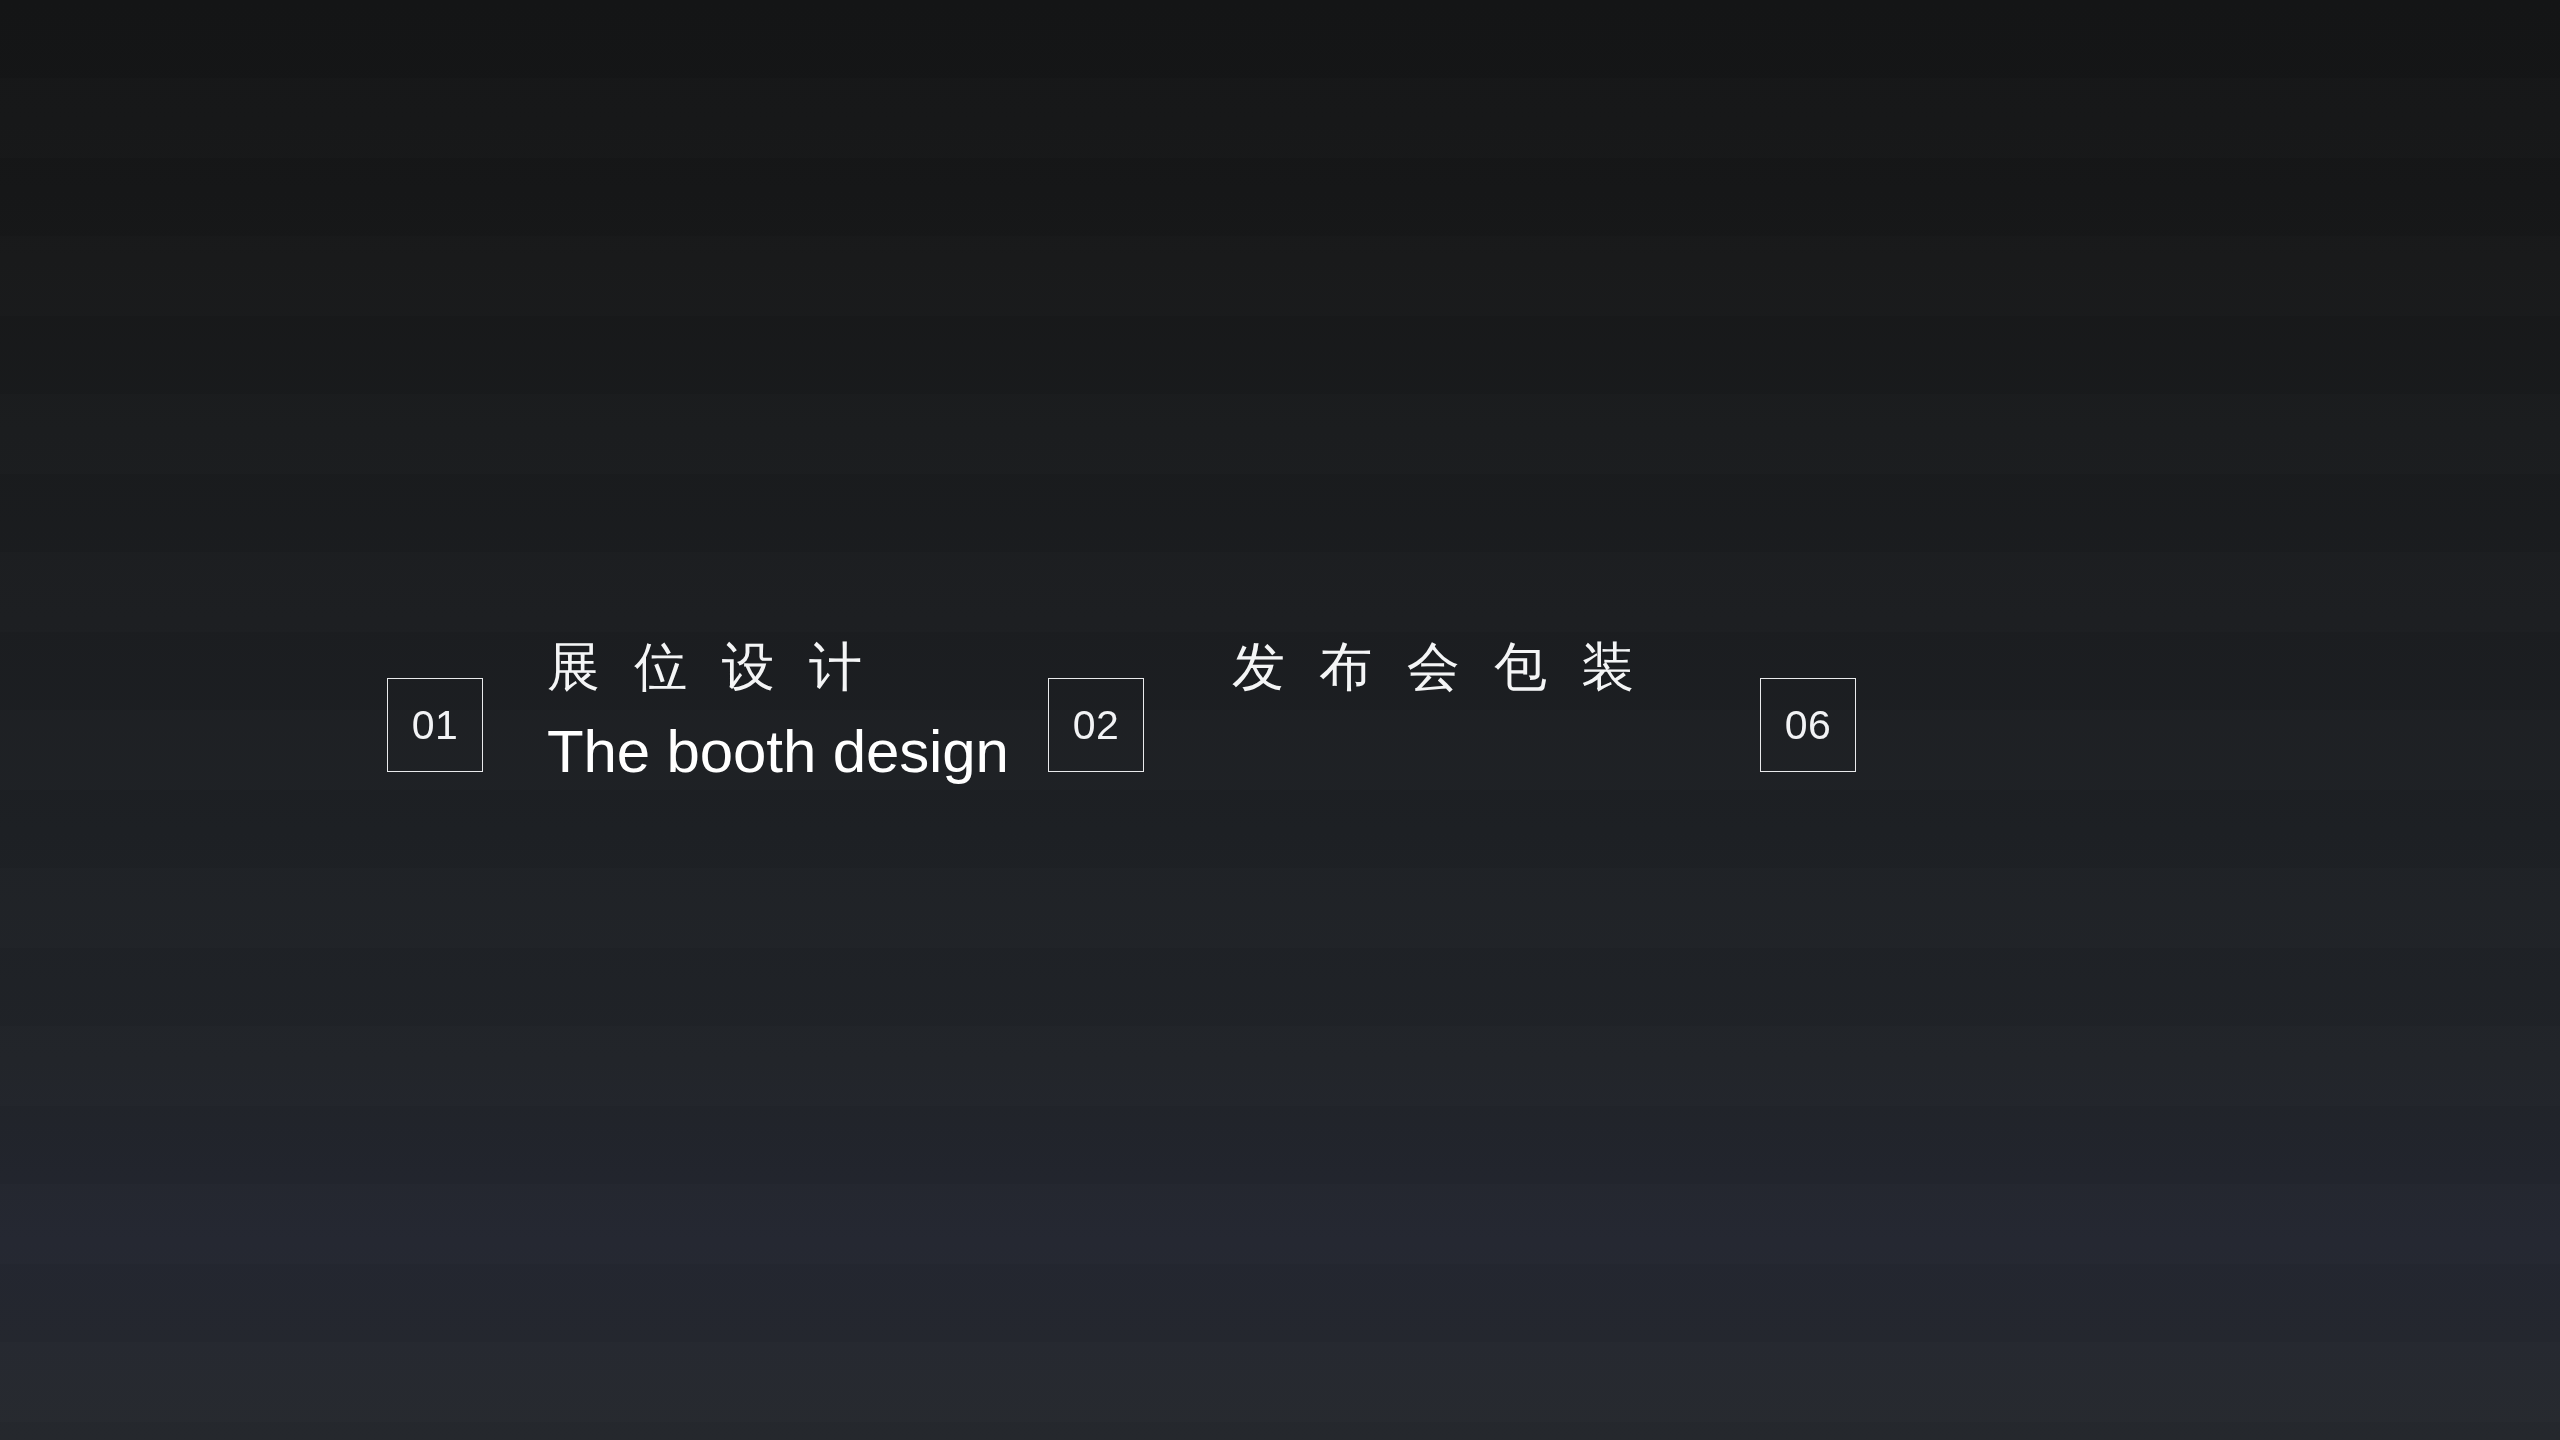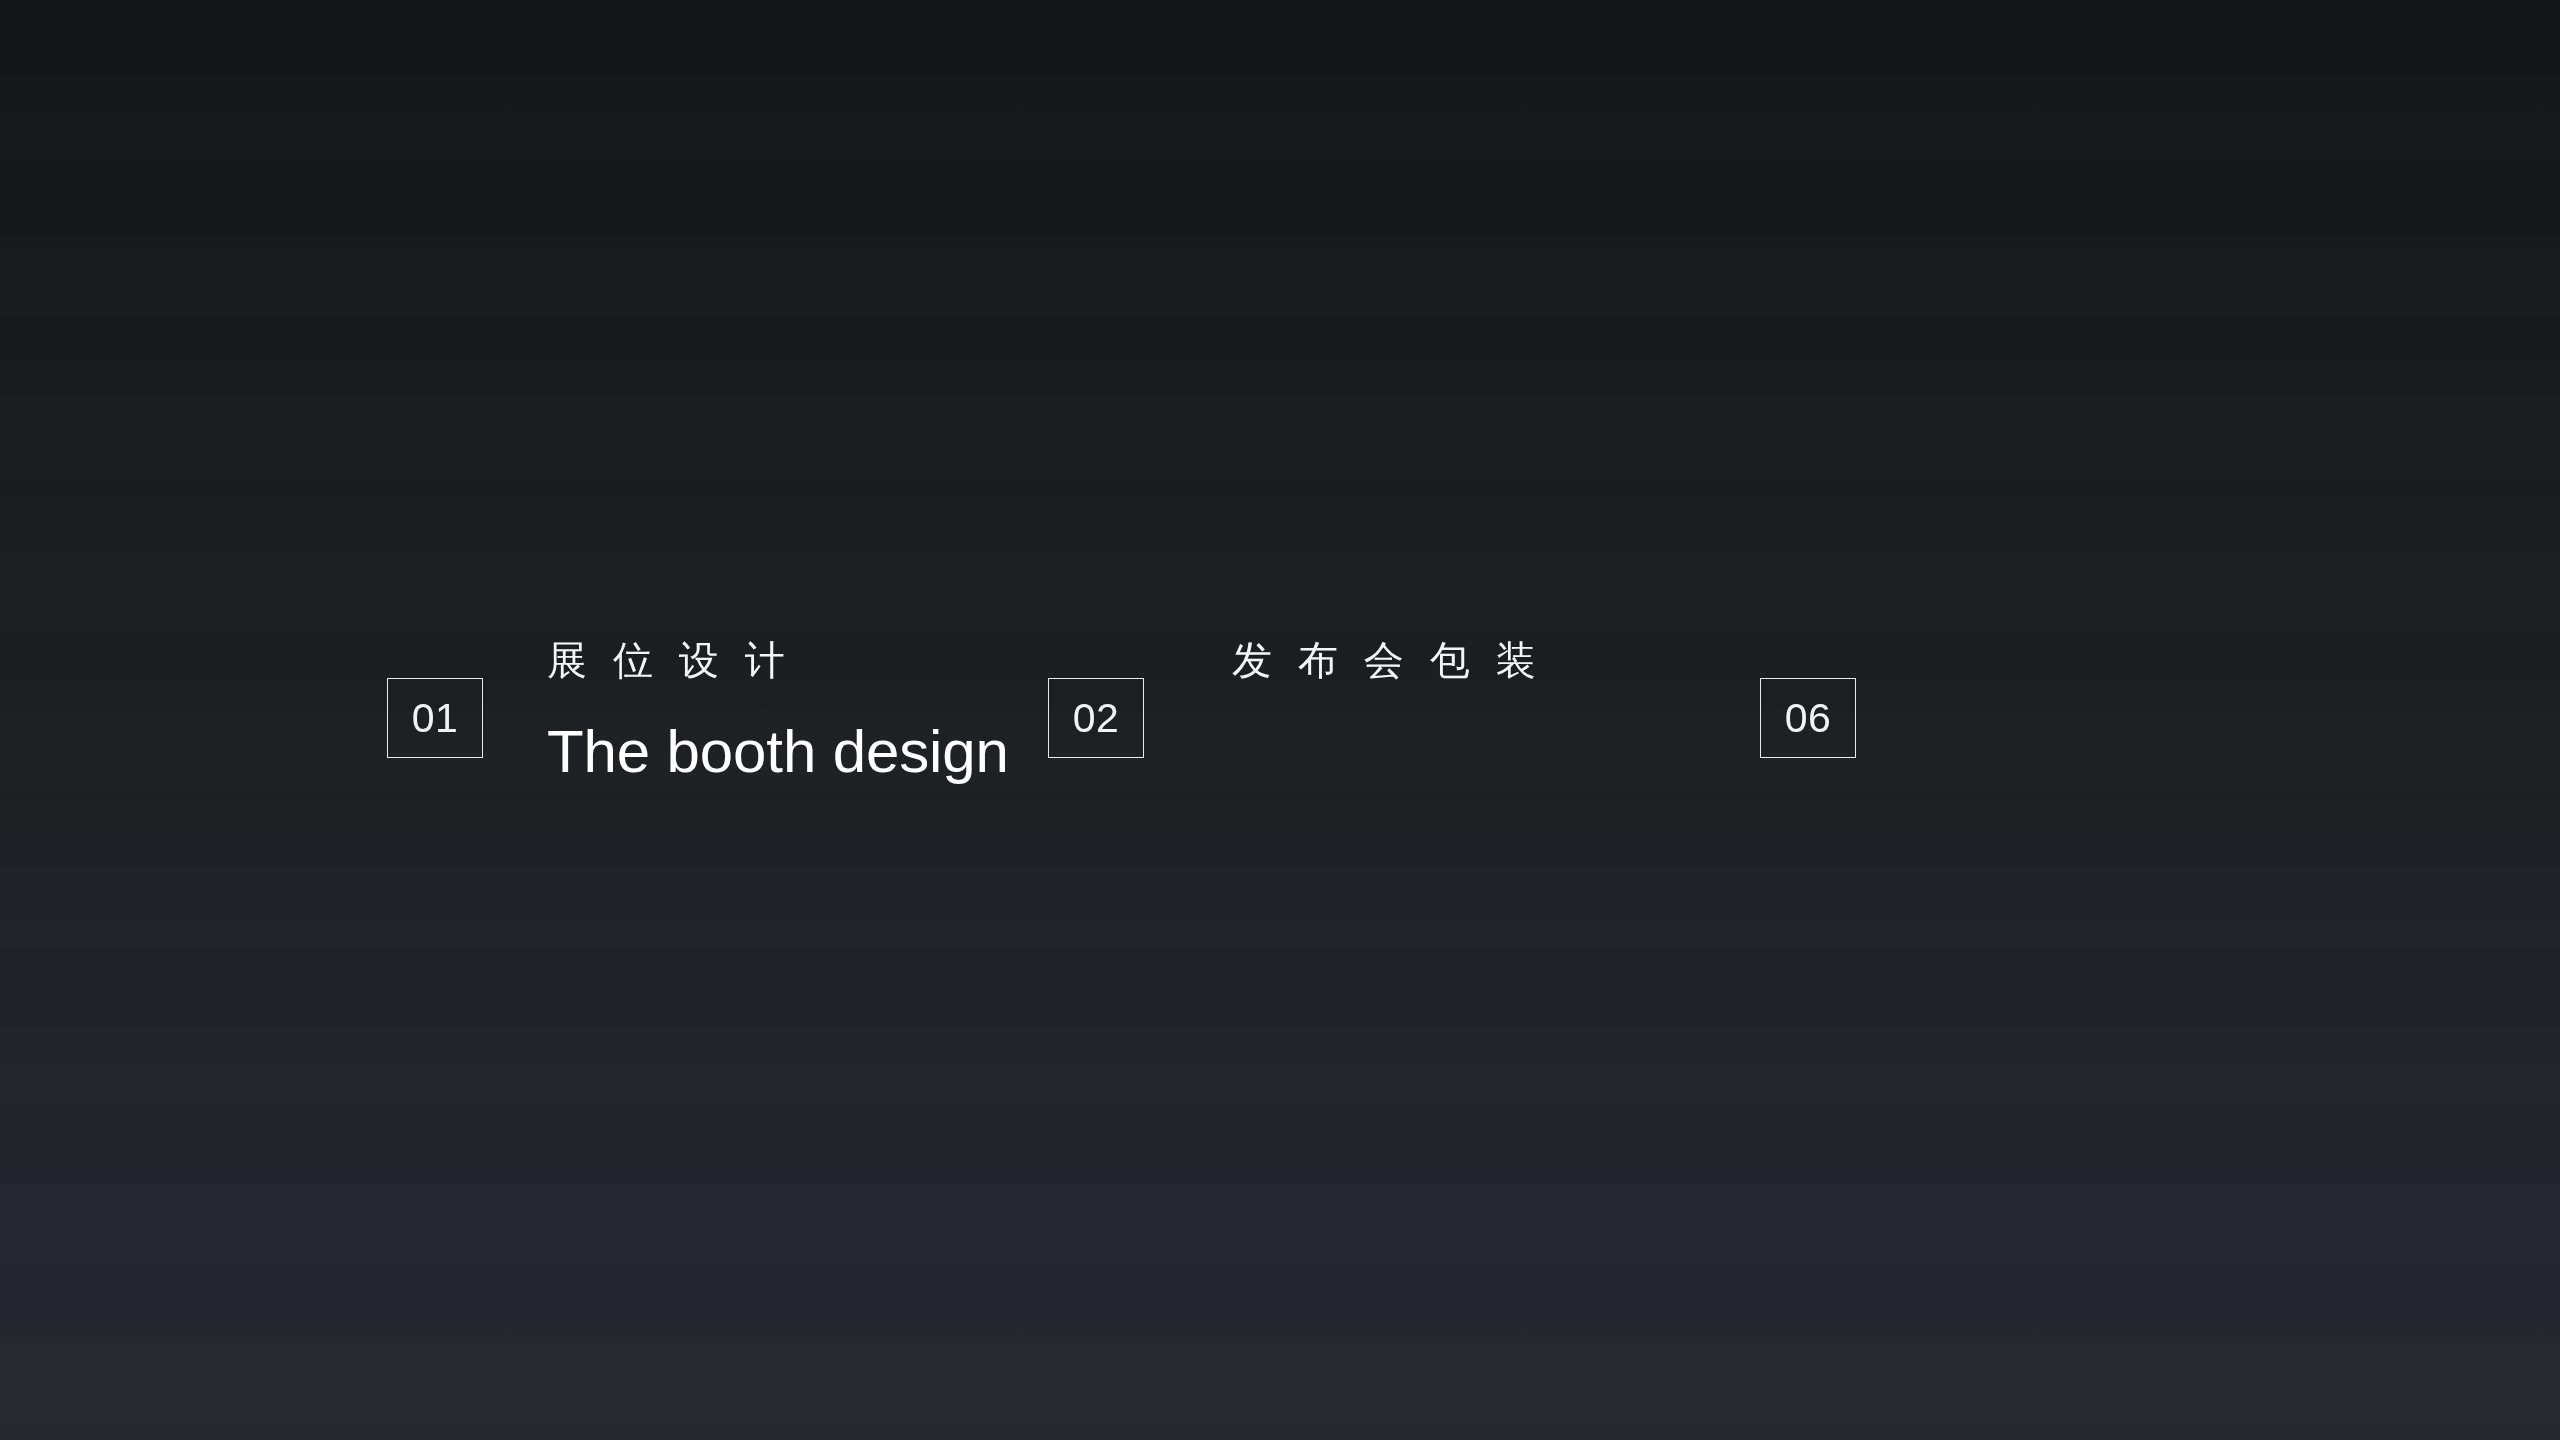--- a/index.html
+++ b/index.html
@@ -69,21 +69,21 @@
     align-items: flex-start;
   }
 
   .feature-item.item-1 { left: 387px; top: 640px; }
   .feature-item.item-2 { left: 1048px; top: 640px; }
   .feature-item.item-3 { left: 1760px; top: 640px; }
 
   
   .num-box {
     width: 96px;
-    height: 80px;
+    height: 94px;
     box-sizing: border-box;
     border: 1.6px solid #e9eaec;
     display: flex;
     align-items: center;
     justify-content: center;
     margin-top: 38px;
     flex: 0 0 auto;
   }
   .num-box-text {
     font-family: "Liberation Sans", "DejaVu Sans", sans-serif;
@@ -100,21 +100,21 @@
     display: flex;
     flex-direction: column;
     justify-content: flex-start;
   }
   .item-1 .text-block { margin-left: 64px; }
   .item-2 .text-block { margin-left: 88px; }
   .item-3 .text-block { margin-left: 61px; }
 
   .title-cn {
     font-family: "DejaVu Sans", "Liberation Sans", sans-serif;
-    font-size: 40px;
+    font-size: 53px;
     font-weight: 400;
     line-height: 1.0;
     color: #f4f5f6;
     letter-spacing: 0.165em;
     white-space: nowrap;
     margin: 0;
     padding: 0 0 0 0;
     height: 56px;
   }
 

